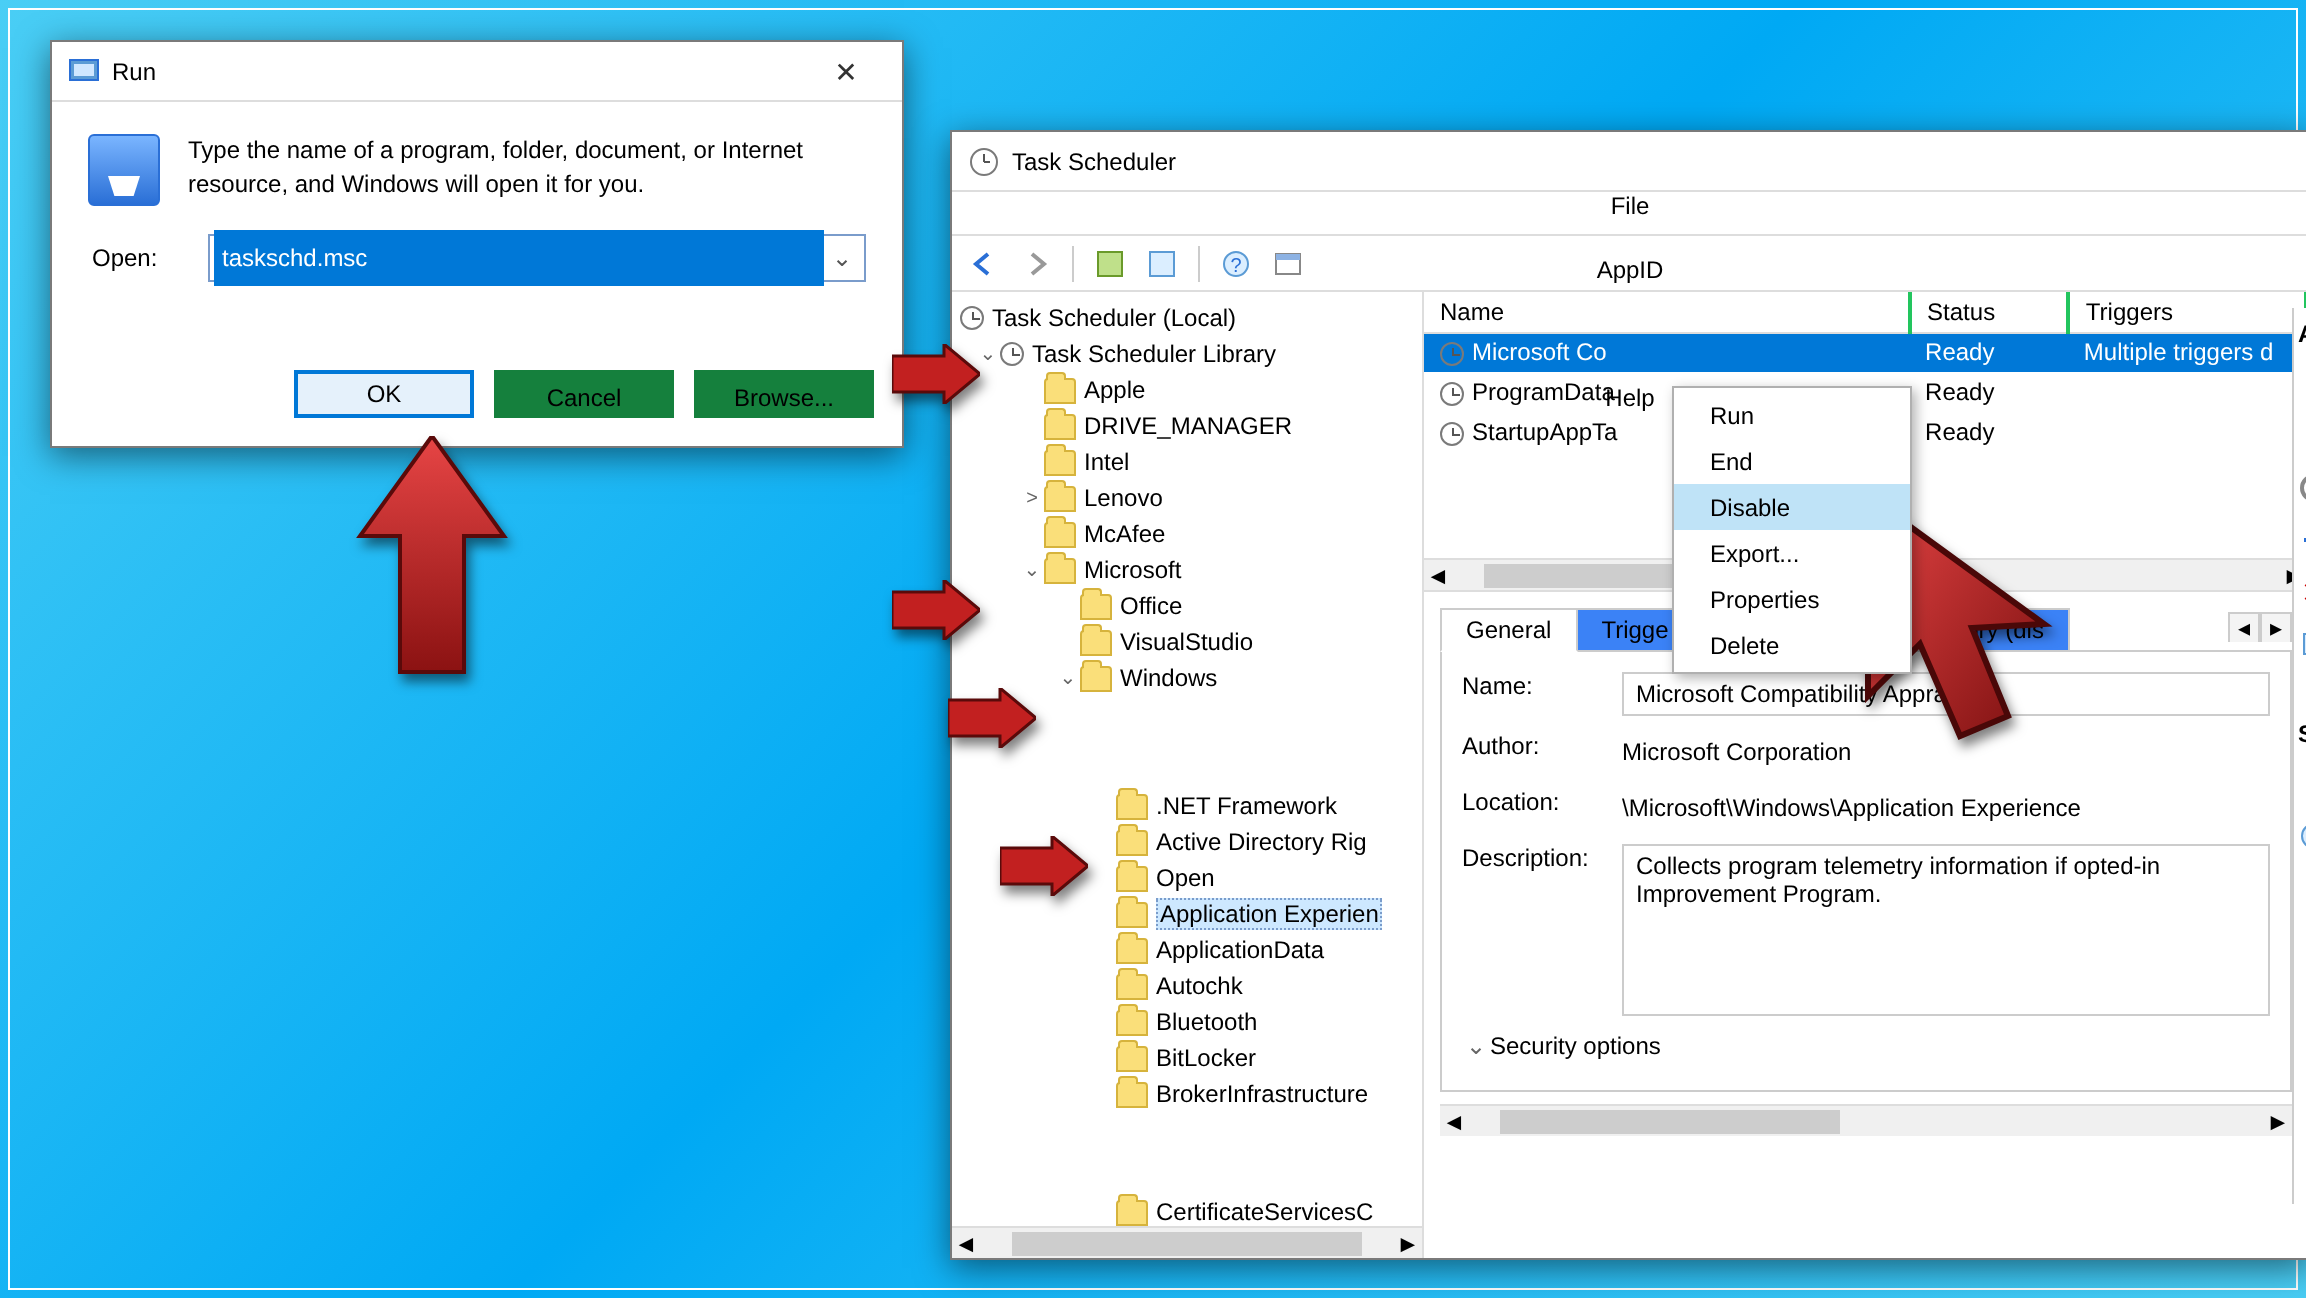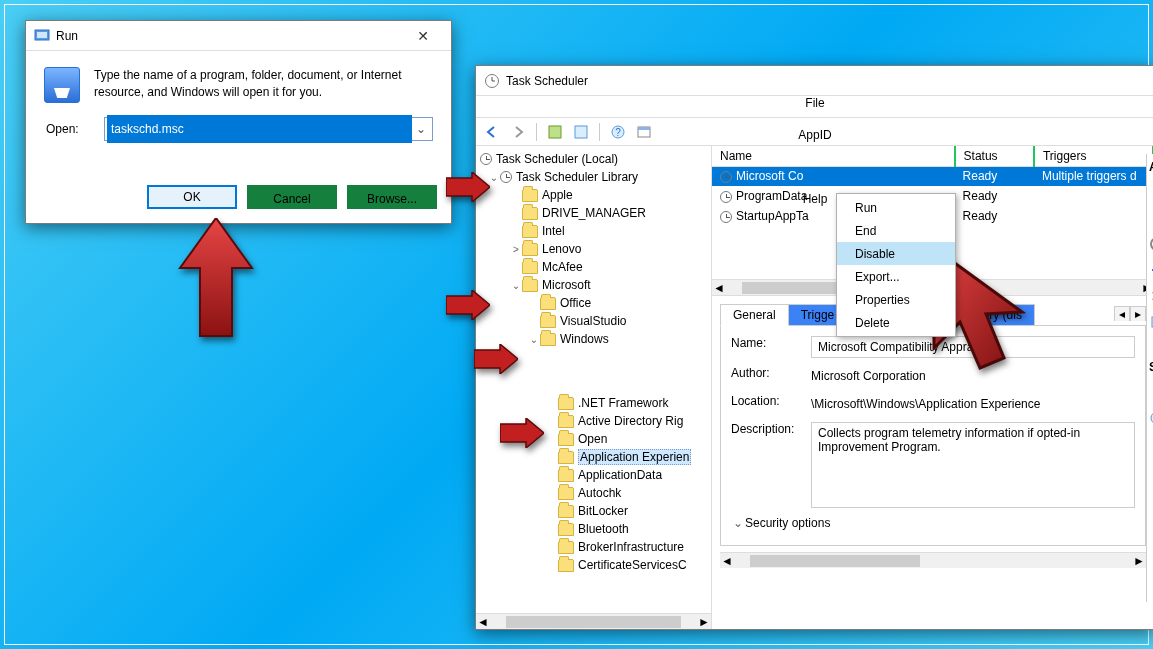--- a/index.html
+++ b/index.html
@@ -304,33 +304,33 @@
             <span class="lbl">ApplicationData</span>
           </div>
           <div class="tree-item" style="padding-left: 68px;">
             <span class="expander"></span>
             <span class="folder"></span>
             <span class="lbl">Autochk</span>
           </div>
           <div class="tree-item" style="padding-left: 68px;">
             <span class="expander"></span>
             <span class="folder"></span>
+            <span class="lbl">Bluetooth</span>
+          </div>
+          <div class="tree-item" style="padding-left: 68px;">
+            <span class="expander"></span>
+            <span class="folder"></span>
             <span class="lbl">BitLocker</span>
           </div>
           <div class="tree-item" style="padding-left: 68px;">
             <span class="expander"></span>
             <span class="folder"></span>
-            <span class="lbl">Bluetooth</span>
-          </div>
-          <div class="tree-item" style="padding-left: 68px;">
-            <span class="expander"></span>
-            <span class="folder"></span>
             <span class="lbl">BrokerInfrastructure</span>
           </div>
-          <div class="tree-item" style="padding-left: 68px;">
+          <div class="tree-item" style="padding-left: 68px; margin-top: 41px;">
             <span class="expander"></span>
             <span class="folder"></span>
             <span class="lbl">CertificateServicesC</span>
           </div>
         </div>
       <div class="hscroll" style="position:absolute;bottom:0;left:0;right:0">
           <span style="width:14px;text-align:center">◄</span>
           <div class="thumb" style="flex:1"></div>
           <span style="width:14px;text-align:center">►</span>
         </div>

